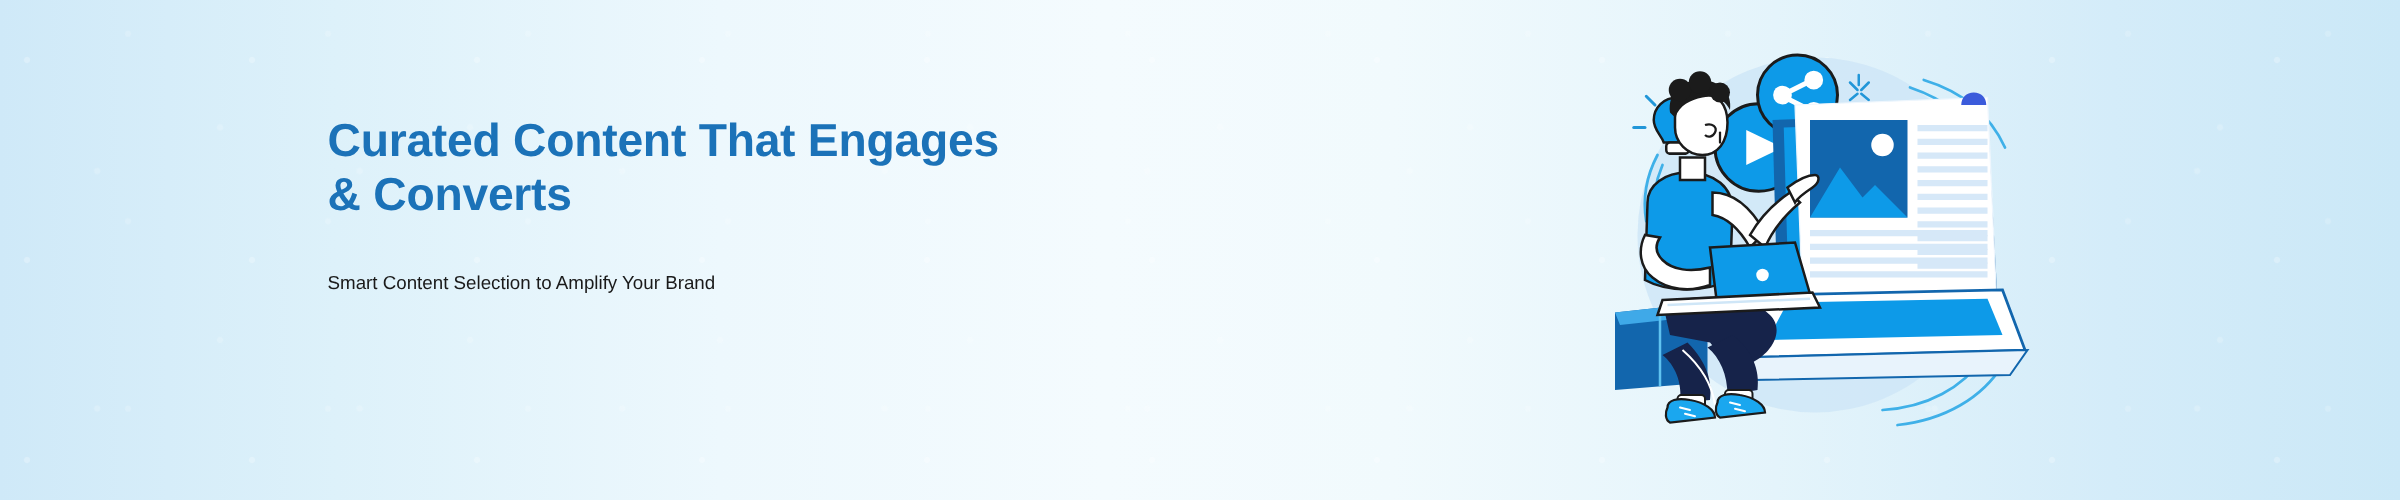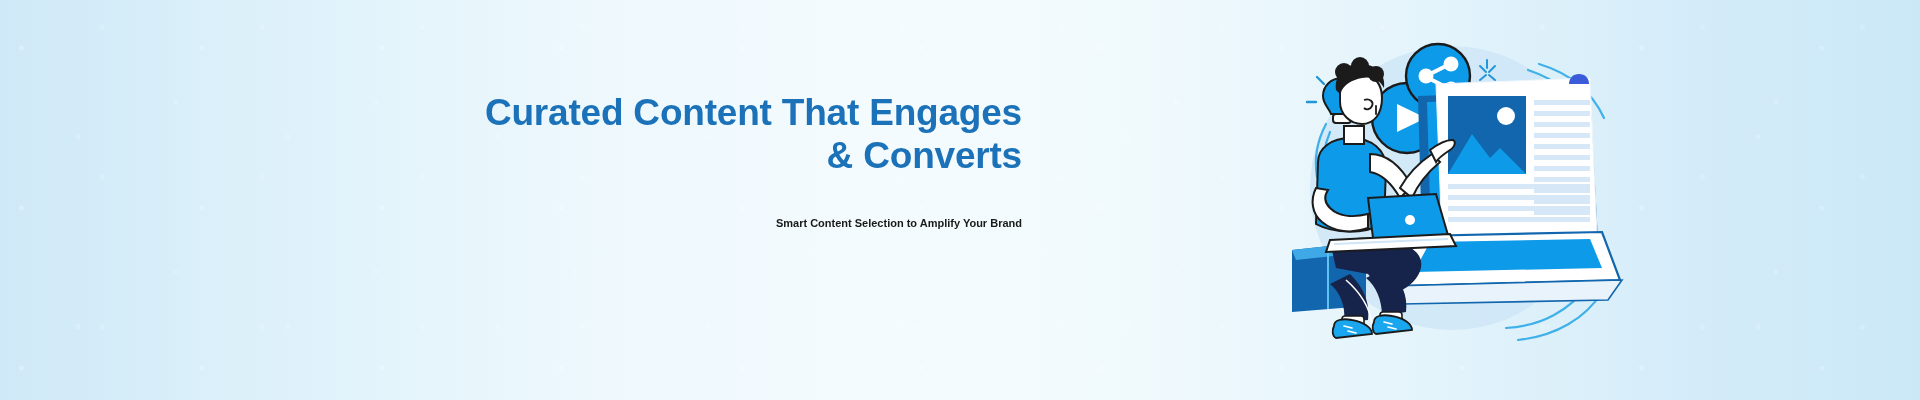--- a/index.html
+++ b/index.html
@@ -18,21 +18,20 @@
       linear-gradient(90deg,
         #cfe9f8 0%,
         #ddf1fa 14%,
         #edf8fd 30%,
         #f4fbfe 46%,
         #f1fafd 58%,
         #e4f4fb 74%,
         #d4ecf9 88%,
         #cbe8f7 100%);
     overflow:hidden;
-    text-align:right;
   }
   
   .banner:before{
     content:"";
     position:absolute; inset:0;
     background-image:
       radial-gradient(circle at 12% 30%, rgba(255,255,255,.45) 0 2px, transparent 3px),
       radial-gradient(circle at 37% 72%, rgba(255,255,255,.35) 0 2px, transparent 3px),
       radial-gradient(circle at 64% 18%, rgba(255,255,255,.30) 0 2px, transparent 3px),
       radial-gradient(circle at 88% 60%, rgba(255,255,255,.35) 0 2px, transparent 3px);
@@ -52,22 +51,22 @@
     color:#1b72b8;
     font-size:37px;
     font-weight:bold;
     line-height:1.16;
     letter-spacing:-0.2px;
     white-space:pre-line;
   }
   .subhead {
     margin-top:38px;
     color:#1a1a1a;
-    font-size:11px;
-    font-weight:bold;
+    font-size:15px;
+    font-weight:normal;
     line-height:1.4;
   }
 
   .art {
     position:absolute;
     left:1290px;
     top:28px;
     width:340px;
     height:330px;
     z-index:2;

